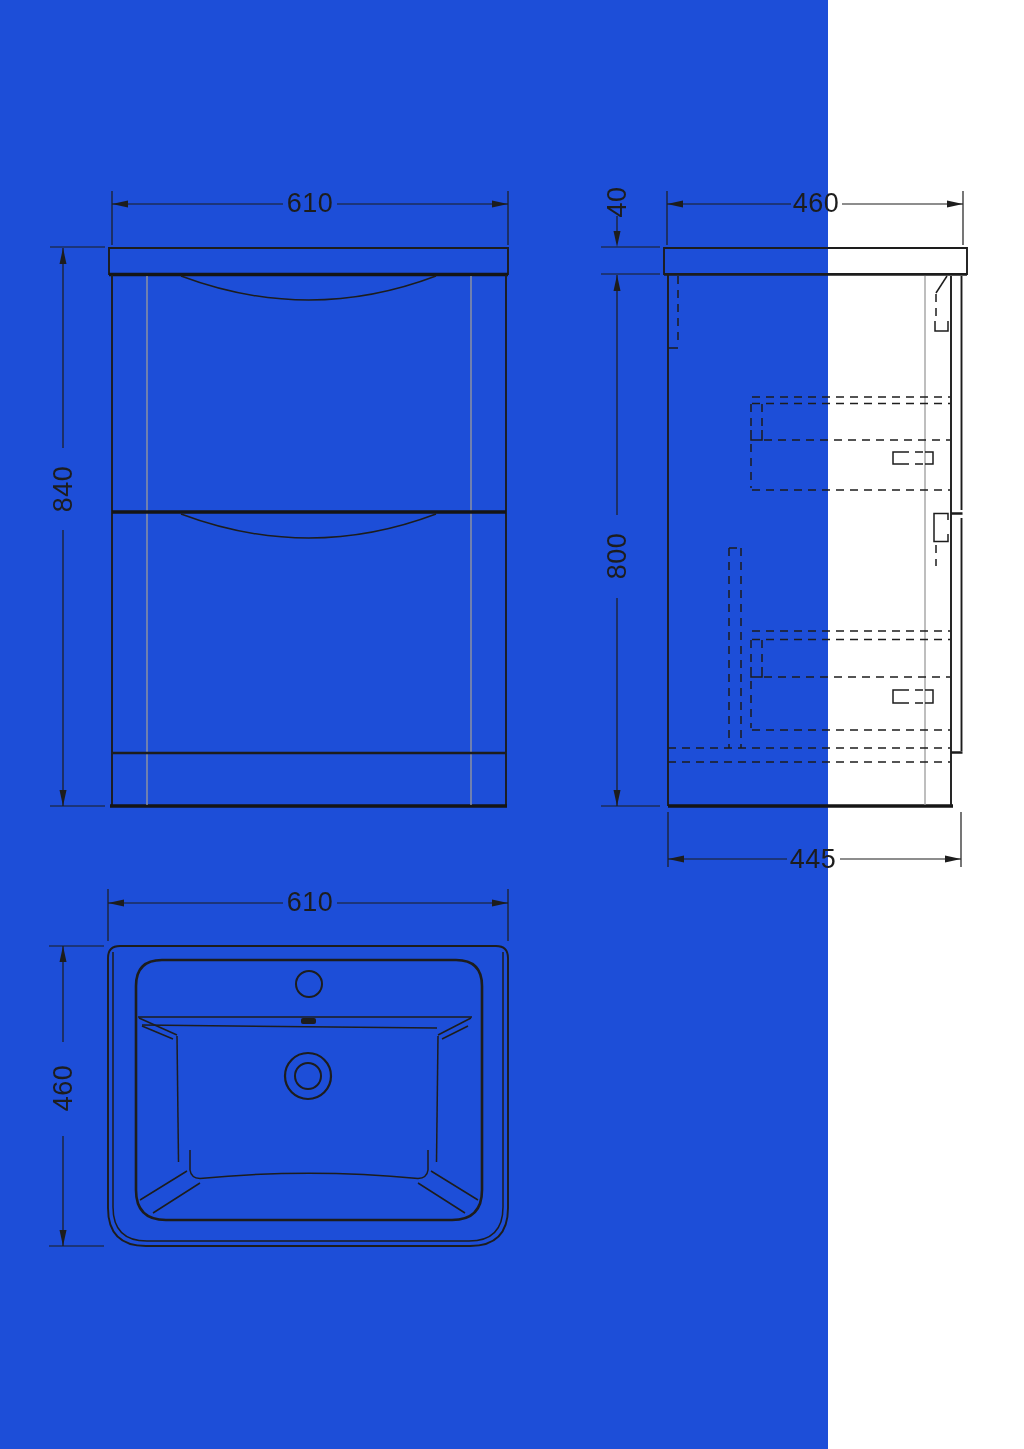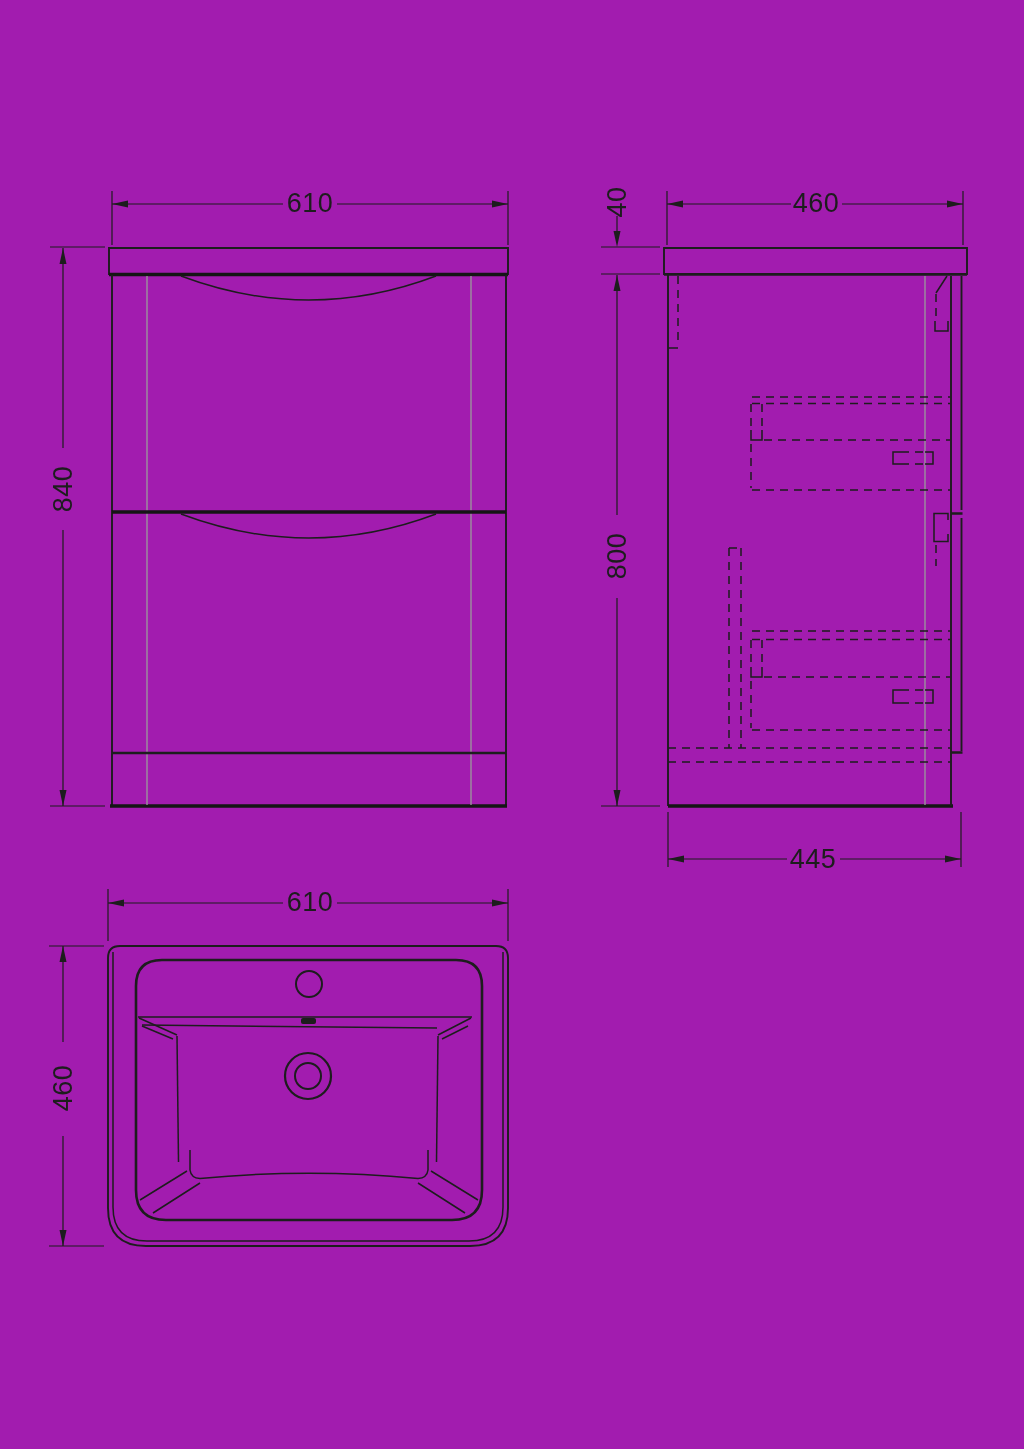--- a/index.html
+++ b/index.html
@@ -2,21 +2,21 @@
 <html><head>
 <meta charset="utf-8">
 <style>
   html,body{margin:0;padding:0;}
   body{
     width:1024px;height:1449px;
     background:#ffffff;
     font-family:"Liberation Sans", sans-serif;
     overflow:hidden;
   }
-  .sheet{position:relative;width:1024px;height:1449px;background:#a21caf;}
+  .sheet{position:relative;width:828px;height:1449px;background:#1d4ed8;}
   svg{position:absolute;left:0;top:0;}
   .dim-text{
     font-family:"Liberation Sans", sans-serif;
     font-size:27px;
     fill:#1d1d1d;
     letter-spacing:0.5px;
   }
   
   .ln   {stroke:#1d1d1d;stroke-width:1.9;fill:none;stroke-linecap:butt;}
   .thick{stroke:#151515;stroke-width:3.3;fill:none;stroke-linecap:butt;}

